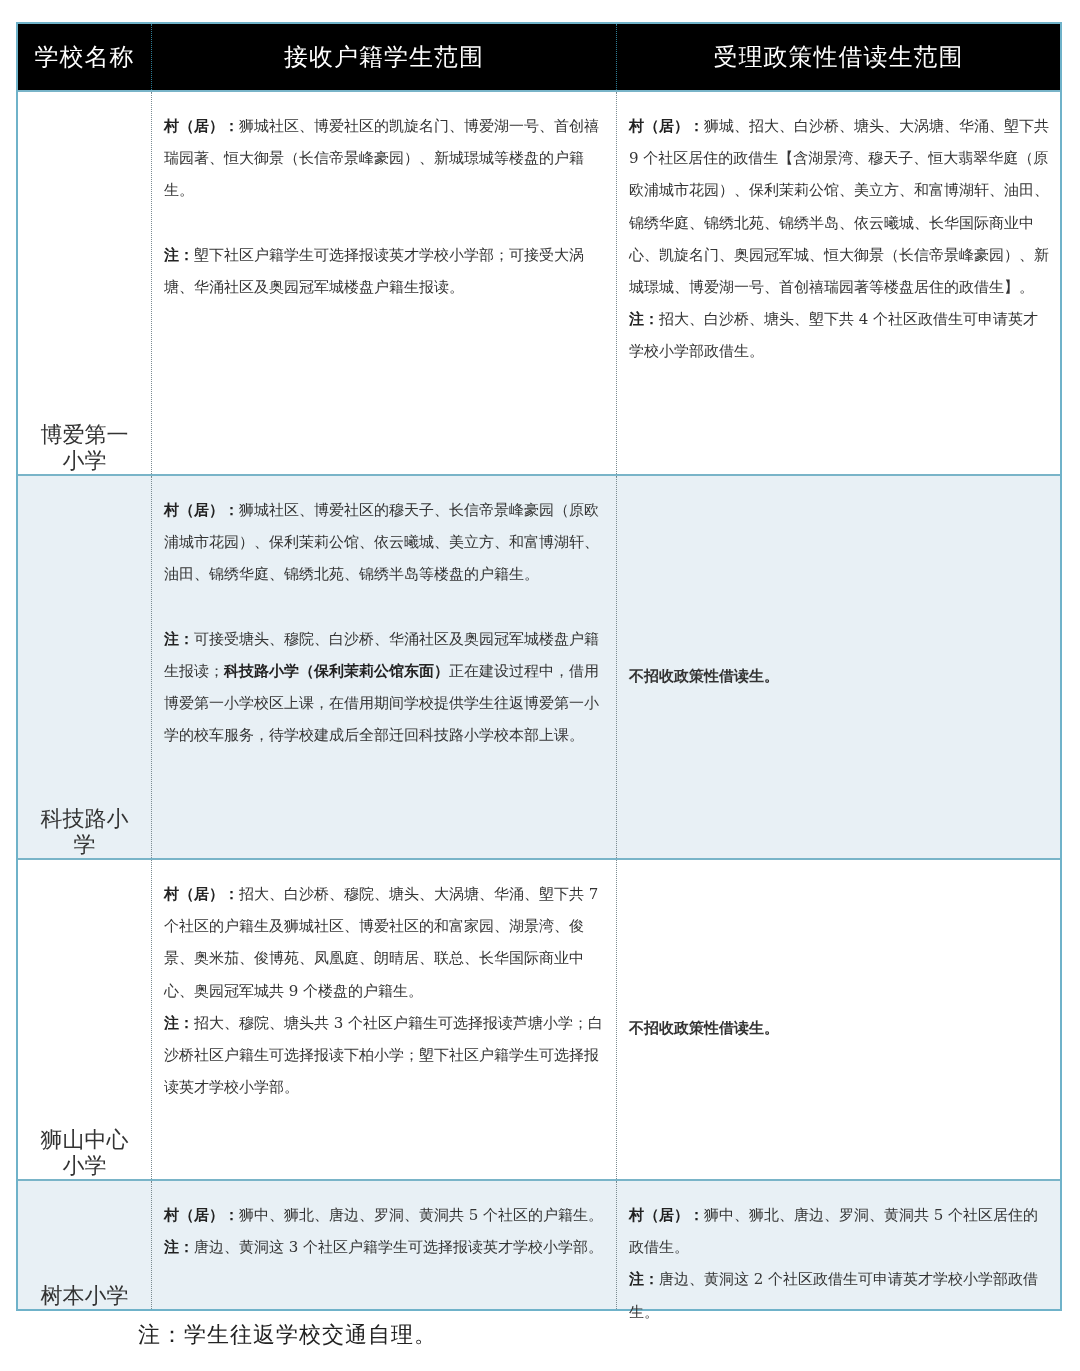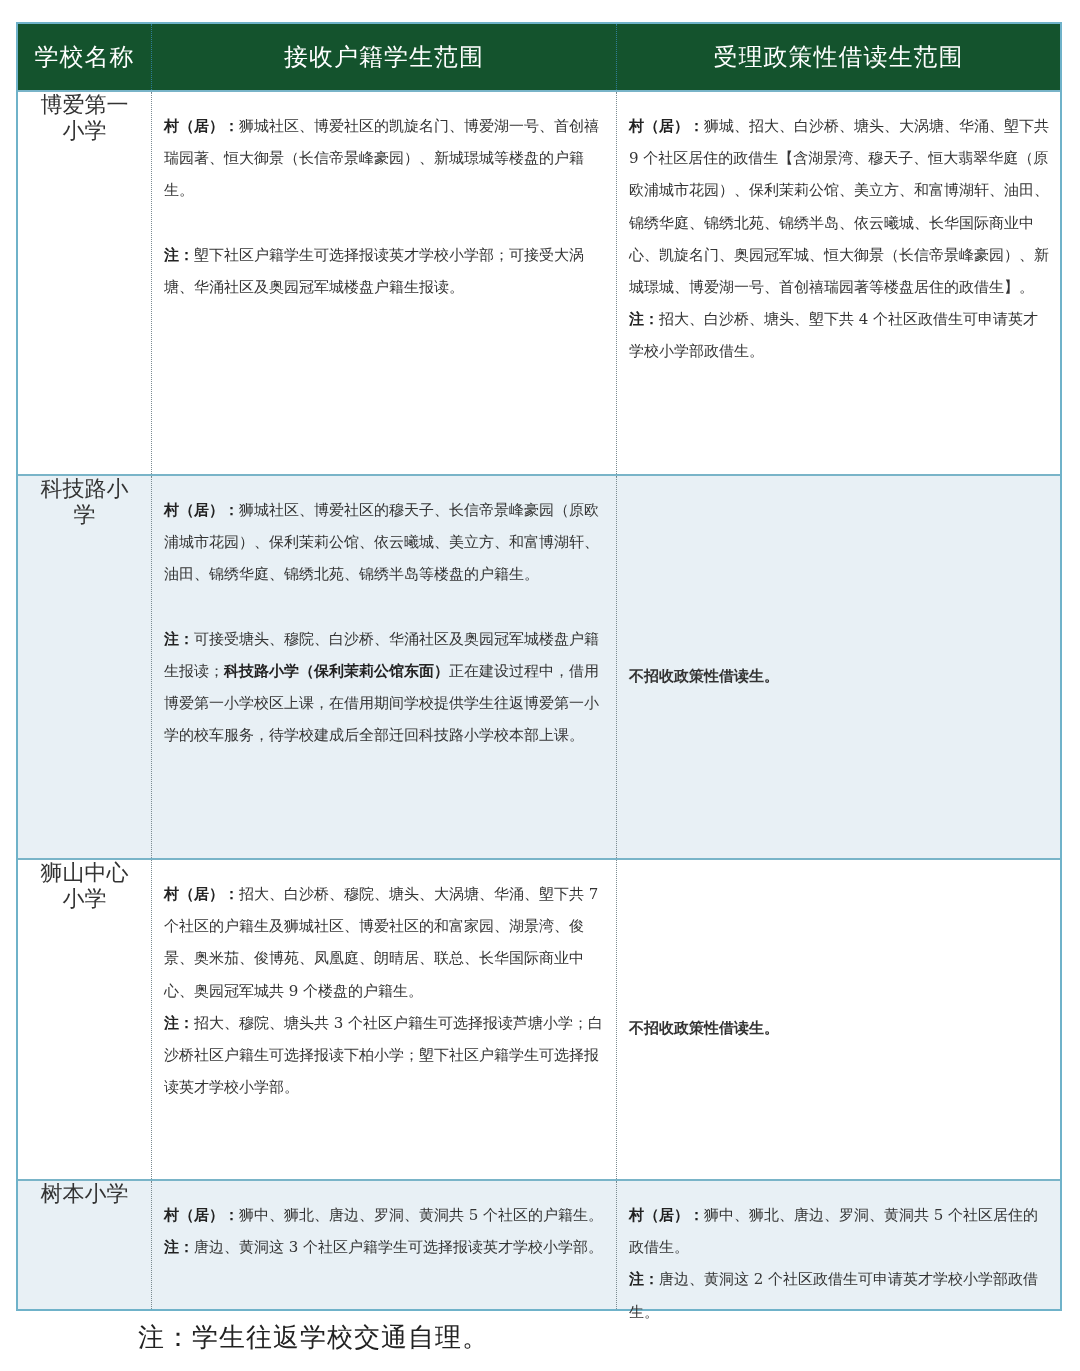--- a/index.html
+++ b/index.html
@@ -6,43 +6,43 @@
   body {
     width: 1080px; height: 1371px; position: relative; overflow: hidden;
     font-family: "DejaVu Serif", "Liberation Serif", serif;
     color: #2a2a2a;
   }
   .table {
     position: absolute; left: 16px; top: 22px; width: 1046px;
     border: 2px solid #6fb2c9; box-sizing: border-box;
   }
   .row { display: flex; border-top: 2px solid #79b4c8; box-sizing: border-box; }
-  .row.header { border-top: none; background: #14532d; height: 66px; }
+  .row.header { border-top: none; background: #000000; height: 66px; }
   .row.alt { background: #e8f0f5; }
   .cell { box-sizing: border-box; }
-  .c1 { width: 133px; display: flex; align-items: flex-start; justify-content: center; text-align: center; }
+  .c1 { width: 133px; display: flex; align-items: flex-end; justify-content: center; text-align: center; }
   .c2 { width: 465px; border-left: 1px dotted #7a8a90; }
   .c3 { width: 444px; border-left: 1px dotted #7a8a90; }
   .header .cell {
     color: #ffffff; font-family: "DejaVu Sans", "Liberation Sans", sans-serif;
     font-size: 24px; display: flex; align-items: center; justify-content: center;
     letter-spacing: 1px;
   }
   .header .c2, .header .c3 { border-left: 1px dotted #2f7f98; }
   .school-name {
     font-family: "DejaVu Sans", "Liberation Sans", sans-serif;
     font-size: 22px; line-height: 26px; color: #333; width: 100px;
   }
   .content { padding: 18px 10px 0 12px; font-size: 15px; line-height: 32.2px; color: #333; }
   .content p { margin: 0; }
   .content .gap { height: 32px; }
   .bold { font-weight: bold; color: #222; }
   .center-v { display: flex; align-items: center; font-weight: bold; }
   .footnote {
-    position: absolute; left: 138px; top: 1320px; font-size: 26px; color: #222;
+    position: absolute; left: 138px; top: 1320px; font-size: 22px; color: #222;
     font-family: "DejaVu Serif", "Liberation Serif", serif; letter-spacing: 1px;
   }
 </style>
 </head>
 <body>
 
 <div class="table">
 
   <div class="row header">
     <div class="cell c1">学校名称</div>

